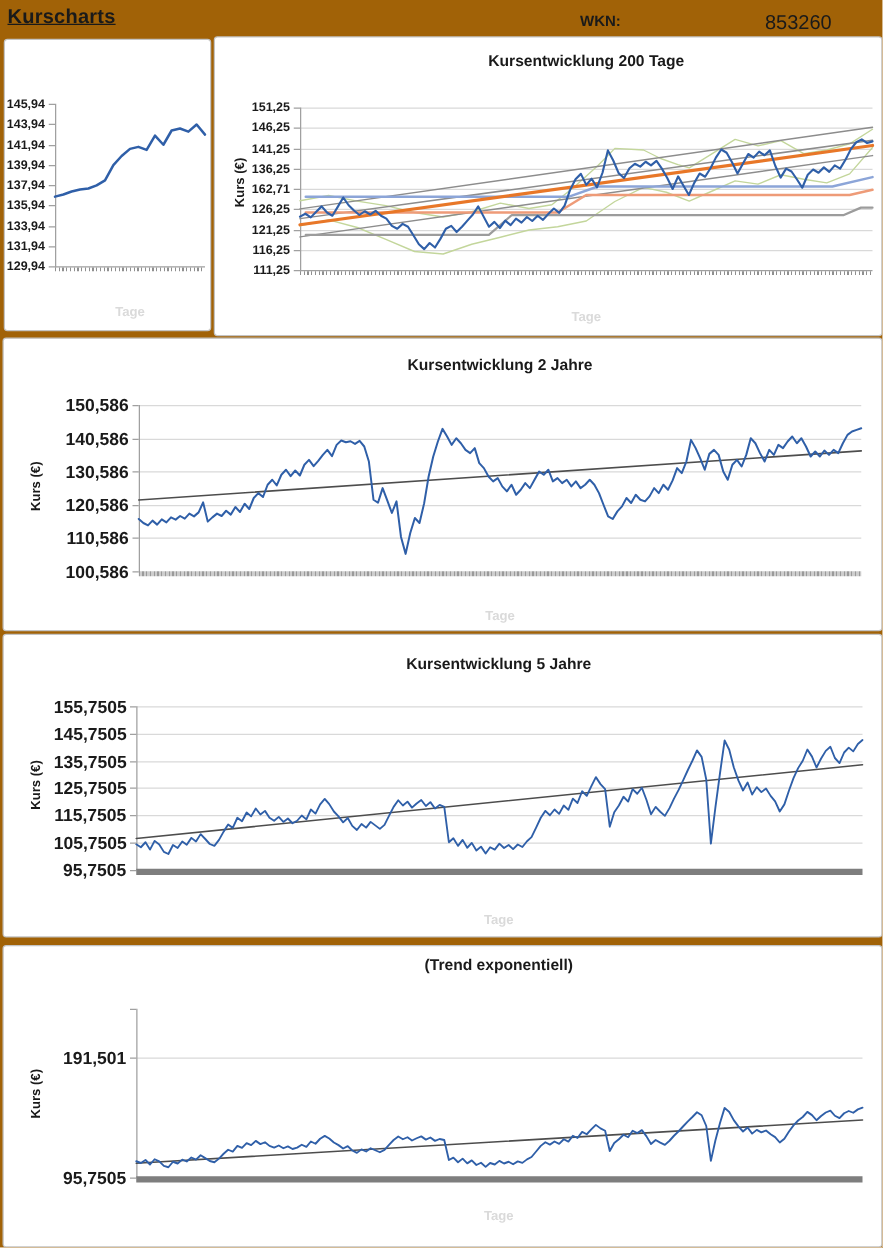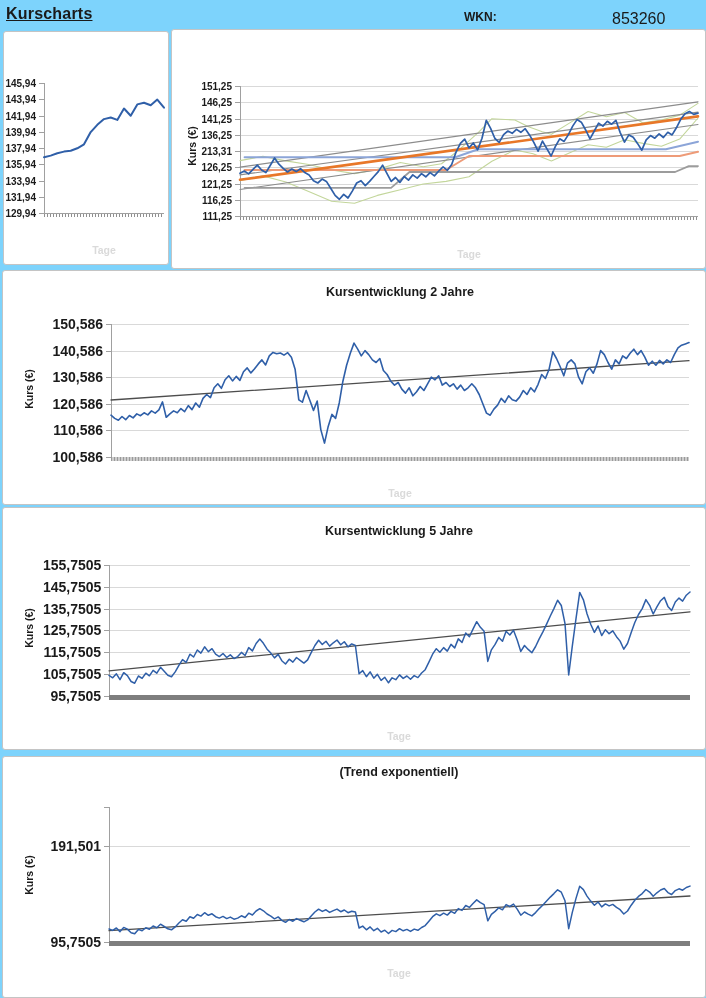--- a/index.html
+++ b/index.html
@@ -1,16 +1,16 @@
 <!DOCTYPE html>
 <html><head>
 <meta charset="utf-8">
 <style>
   html,body{margin:0;padding:0;background:#fff;}
-  .page{position:relative;width:706px;height:998px;background:#7dd3fc;
+  .page{position:relative;width:706px;height:998px;background:#a16207;
         font-family:"Liberation Sans",sans-serif;color:#1a1a1a;overflow:hidden;}
   .hdr-title{position:absolute;left:6px;top:5px;font-size:16px;font-weight:bold;
              text-decoration:underline;letter-spacing:.2px;}
   .wkn-label{position:absolute;left:464px;top:10px;font-size:12px;font-weight:bold;}
   .wkn-value{position:absolute;left:612px;top:10px;font-size:16px;}
   .box{position:absolute;border:1px solid #c4c4c4;border-radius:3px;background:#fff;}
   .chart-title{position:absolute;font-weight:bold;color:#1a1a1a;font-size:12.5px;
                text-align:center;line-height:1.45;}
   .y-axis-title{position:absolute;font-weight:bold;font-size:10.5px;color:#1a1a1a;
                 white-space:nowrap;transform:translate(-50%,-50%) rotate(-90deg);}
@@ -64,20 +64,21 @@
       <div class="stub" style="left: 35px; width: 5px; top: 132px;"></div>
       <div class="tick-label" style="left: -26px; width: 58px; top: 143px;">133,94</div>
       <div class="stub" style="left: 35px; width: 5px; top: 149px;"></div>
       <div class="tick-label" style="left: -26px; width: 58px; top: 159px;">131,94</div>
       <div class="stub" style="left: 35px; width: 5px; top: 165px;"></div>
       <div class="tick-label" style="left: -26px; width: 58px; top: 175px;">129,94</div>
       <div class="stub" style="left: 35px; width: 5px; top: 181px;"></div>
     </div>
 
   <div class="box s10" id="box-200t" style="left:171px;top:29px;width:533px;height:238px;">
+    <div class="chart-title" style="left:97px;top:10px;width:400px;">Kursentwicklung 200 Tage</div>
     <div class="y-axis-title" style="left:20px;top:116px;">Kurs (€)</div>
     <div class="plot" id="plot-200t" style="left: 68px; top: 46px; width: 458px; height: 148px;">
         <div class="grid" style="left: 0px; top: 10px; width: 458px;"></div>
         <div class="grid" style="left: 0px; top: 26px; width: 458px;"></div>
         <div class="grid" style="left: 0px; top: 43px; width: 458px;"></div>
         <div class="grid" style="left: 0px; top: 59px; width: 458px;"></div>
         <div class="grid" style="left: 0px; top: 75px; width: 458px;"></div>
         <div class="grid" style="left: 0px; top: 91px; width: 458px;"></div>
         <div class="grid" style="left: 0px; top: 108px; width: 458px;"></div>
         <div class="grid" style="left: 0px; top: 124px; width: 458px;"></div>
@@ -99,21 +100,21 @@
       </div>
     <div class="tage" style="left:257px;top:218px;">Tage</div>
   <div class="tick-label" style="left: 2px; width: 58px; top: 50px;">151,25</div>
       <div class="stub" style="left: 63px; width: 5px; top: 56px;"></div>
       <div class="tick-label" style="left: 2px; width: 58px; top: 66px;">146,25</div>
       <div class="stub" style="left: 63px; width: 5px; top: 72px;"></div>
       <div class="tick-label" style="left: 2px; width: 58px; top: 83px;">141,25</div>
       <div class="stub" style="left: 63px; width: 5px; top: 89px;"></div>
       <div class="tick-label" style="left: 2px; width: 58px; top: 99px;">136,25</div>
       <div class="stub" style="left: 63px; width: 5px; top: 105px;"></div>
-      <div class="tick-label" style="left: 2px; width: 58px; top: 115px;">213,31</div>
+      <div class="tick-label" style="left: 2px; width: 58px; top: 115px;">162,71</div>
       <div class="stub" style="left: 63px; width: 5px; top: 121px;"></div>
       <div class="tick-label" style="left: 2px; width: 58px; top: 131px;">126,25</div>
       <div class="stub" style="left: 63px; width: 5px; top: 137px;"></div>
       <div class="tick-label" style="left: 2px; width: 58px; top: 148px;">121,25</div>
       <div class="stub" style="left: 63px; width: 5px; top: 154px;"></div>
       <div class="tick-label" style="left: 2px; width: 58px; top: 164px;">116,25</div>
       <div class="stub" style="left: 63px; width: 5px; top: 170px;"></div>
       <div class="tick-label" style="left: 2px; width: 58px; top: 180px;">111,25</div>
       <div class="stub" style="left: 63px; width: 5px; top: 186px;"></div>
     </div>

